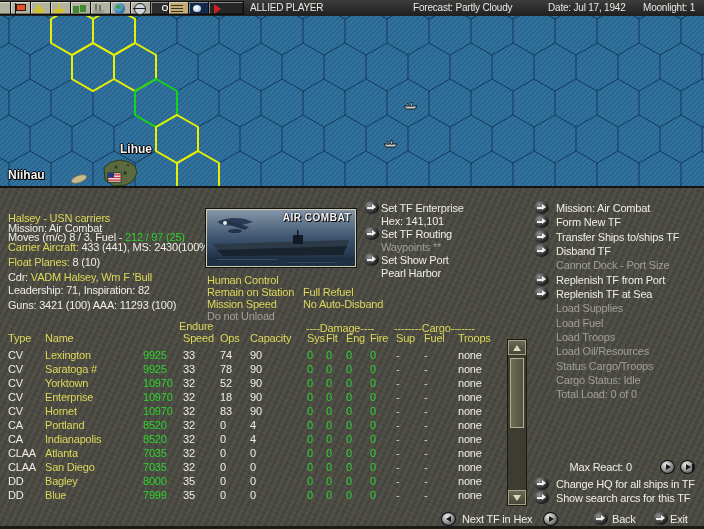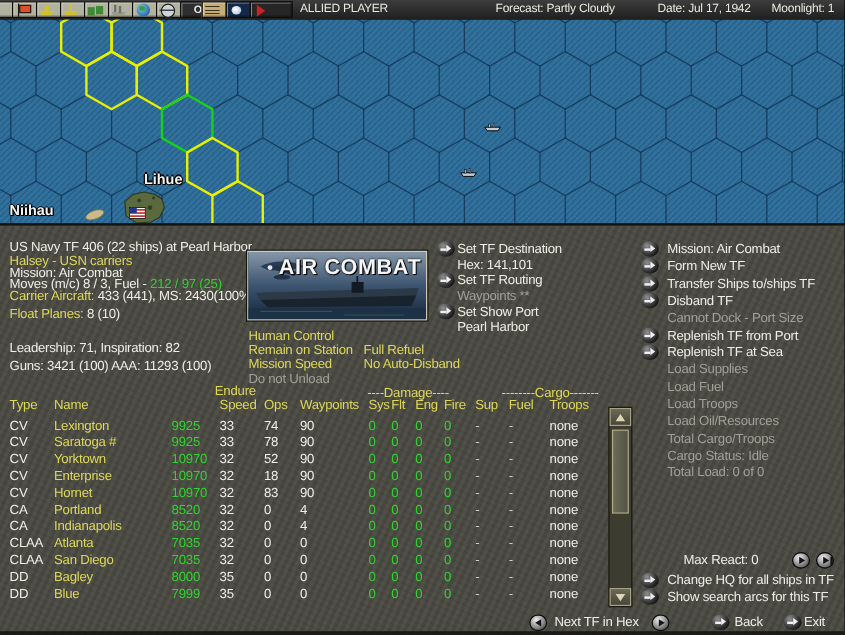--- a/index.html
+++ b/index.html
@@ -43,21 +43,21 @@
   #panel{position:absolute;left:0;top:186px;width:704px;height:343px;background-color:#4b4b43;border-top:2px solid #14140f;
          background-image:repeating-linear-gradient(115deg,rgba(255,255,255,0.03) 0 3px,rgba(0,0,0,0.04) 3px 6px),
                           repeating-linear-gradient(25deg,rgba(0,0,0,0.05) 0 2px,transparent 2px 5px)}
   .line{position:absolute;font-size:11px;white-space:nowrap;letter-spacing:-0.2px}
   .c-w{color:#eeeee6}.c-y{color:#ddd75a}.c-g{color:#2fd42f}.c-gr{color:#a0a098}.c-d{color:#cfcfc7}
   .trow{position:absolute;left:0;width:505px;height:14px}
   .trow .line{top:0}
 
   
   #img-panel{position:absolute;left:206px;top:21px;width:150px;height:58px;border:1px solid #cfcbb6;background:#203246;box-shadow:0 0 0 1px #14140f}
-  .img-caption{position:absolute;right:4px;top:2px;font-size:18px;font-weight:bold;color:#f5f5f5;letter-spacing:0.5px;
+  .img-caption{position:absolute;right:4px;top:2px;font-size:10px;font-weight:bold;color:#f5f5f5;letter-spacing:0.5px;
                text-shadow:1px 1px 0 #000,0 0 2px #000}
 
   
   .arr{position:absolute;width:15px;height:13px;border-radius:50%;
        background:radial-gradient(circle at 35% 30%,#909090,#333 55%,#000 90%)}
   .arr::before{content:"";position:absolute;left:3px;top:5.5px;width:5px;height:2px;background:#f0f0f0}
   .arr::after{content:"";position:absolute;left:8px;top:3px;border-left:4.5px solid #f0f0f0;border-top:3.5px solid transparent;border-bottom:3.5px solid transparent}
 
   
   .sph{position:absolute;width:15px;height:14px;border-radius:50%;border:1px solid #0c0c0c;
@@ -278,26 +278,26 @@
             <rect x="7" y="0.4" width="1.2" height="3.8" fill="#c6cbd0" stroke="#000" stroke-width="0.4"></rect>
           </g>
         </g>
     </svg>
   <div class="map-label" style="left: 120px; top: 126px;">Lihue</div>
       <div class="map-label" style="left: 8px; top: 152px;">Niihau</div>
     </div>
 
   <div id="panel">
 
-    <div class="line c-w" style="left:8px;top:12px">US Navy TF 406 (22 ships) at Pearl Harbor</div>
     <div class="line c-y" style="left:8px;top:24px">Halsey - USN carriers</div>
     <div class="line c-w" style="left:8px;top:34px">Mission: Air Combat</div>
     <div class="line" style="left:8px;top:43px"><span class="c-w">Moves (m/c)  8 / 3, Fuel - </span><span class="c-g">212 / 97 (25)</span></div>
     <div class="line" style="left:8px;top:53px"><span class="c-y">Carrier Aircraft:</span><span class="c-w"> 433 (441), MS: 2430(100%)</span></div>
     <div class="line" style="left:8px;top:68px"><span class="c-y">Float Planes:</span><span class="c-w"> 8 (10)</span></div>
+    <div class="line" style="left:8px;top:83px"><span class="c-w">Cdr:  </span><span class="c-y">VADM Halsey, Wm F 'Bull</span></div>
     <div class="line c-w" style="left:8px;top:96px">Leadership: 71, Inspiration: 82</div>
     <div class="line c-w" style="left:8px;top:111px">Guns: 3421 (100)  AAA: 11293 (100)</div>
 
     <div id="img-panel">
       <svg viewBox="0 0 148 56" width="148" height="56">
         <defs>
           <linearGradient id="sky" x1="0" y1="0" x2="0" y2="1">
             <stop offset="0" stop-color="#8596a8"></stop>
               <stop offset="0.5" stop-color="#3d5570"></stop>
               <stop offset="1" stop-color="#16263a"></stop>
@@ -325,21 +325,21 @@
 
     <div class="line c-y" style="left:207px;top:86px">Human Control</div>
     <div class="line c-y" style="left:207px;top:98px">Remain on Station</div>
     <div class="line c-y" style="left:207px;top:110px">Mission Speed</div>
     <div class="line c-gr" style="left:207px;top:122px">Do not Unload</div>
     <div class="line c-y" style="left:303px;top:98px">Full Refuel</div>
     <div class="line c-y" style="left:303px;top:110px">No Auto-Disband</div>
 
     <div>
       <span class="arr" style="left:364px;top:13px"></span>
-      <div class="line c-w" style="left:381px;top:14px">Set TF Destination</div>
+      <div class="line c-w" style="left:381px;top:14px">Set TF Enterprise</div>
       <div class="line c-w" style="left:381px;top:27px">Hex: 141,101</div>
       <span class="arr" style="left:364px;top:39px"></span>
       <div class="line c-w" style="left:381px;top:40px">Set TF Routing</div>
       <div class="line c-gr" style="left:381px;top:53px">Waypoints **</div>
       <span class="arr" style="left:364px;top:65px"></span>
       <div class="line c-w" style="left:381px;top:66px">Set Show Port</div>
       <div class="line c-w" style="left:381px;top:79px">Pearl Harbor</div>
     </div>
 
     <div id="action-menu">
@@ -353,43 +353,43 @@
         <div class="line c-w" style="left: 556px; top: 57px;">Disband TF</div>
         <div class="line c-gr" style="left: 556px; top: 71px;">Cannot Dock - Port Size</div>
         <span class="arr" style="left: 534px; top: 85px;"></span>
         <div class="line c-w" style="left: 556px; top: 86px;">Replenish TF from Port</div>
         <span class="arr" style="left: 534px; top: 99px;"></span>
         <div class="line c-w" style="left: 556px; top: 100px;">Replenish TF at Sea</div>
         <div class="line c-gr" style="left: 556px; top: 114px;">Load Supplies</div>
         <div class="line c-gr" style="left: 556px; top: 129px;">Load Fuel</div>
         <div class="line c-gr" style="left: 556px; top: 143px;">Load Troops</div>
         <div class="line c-gr" style="left: 556px; top: 157px;">Load Oil/Resources</div>
-        <div class="line c-gr" style="left: 556px; top: 172px;">Total Cargo/Troops</div>
+        <div class="line c-gr" style="left: 556px; top: 172px;">Status Cargo/Troops</div>
         <div class="line c-gr" style="left: 556px; top: 186px;">Cargo Status: Idle</div>
         <div class="line c-gr" style="left: 556px; top: 200px;">Total Load: 0 of 0</div>
       </div>
 
     <div class="line c-w" style="left:540px;top:273px;width:92px;text-align:right">Max React: 0</div>
     <span class="sph sph-right" style="left:660px;top:272px"></span>
     <span class="sph sph-right sph-bar" style="left:680px;top:272px"></span>
 
     <span class="arr" style="left:534px;top:289px"></span>
     <div class="line c-w" style="left:556px;top:290px">Change HQ for all ships in TF</div>
     <span class="arr" style="left:534px;top:303px"></span>
     <div class="line c-w" style="left:556px;top:304px">Show search arcs for this TF</div>
 
     <div id="table-layer">
         <div class="line c-y" style="left: 306px; top: 134px;">----Damage----</div>
-        <div class="line c-y" style="left: 394px; top: 134px; margin-left: 24px;">--------Cargo-------</div>
+        <div class="line c-y" style="left: 394px; top: 134px;">--------Cargo-------</div>
         <div class="line c-y" style="left: 8px; top: 144px;">Type</div>
         <div class="line c-y" style="left: 45px; top: 144px;">Name</div>
         <div class="line c-y" style="left: 143px; top: 132px; padding-left: 36px;">Endure</div>
         <div class="line c-y" style="left: 183px; top: 144px; text-align: right;">Speed</div>
         <div class="line c-y" style="left: 220px; top: 144px;">Ops</div>
-        <div class="line c-y" style="left: 250px; top: 144px;">Waypoints</div>
+        <div class="line c-y" style="left: 250px; top: 144px;">Capacity</div>
         <div class="line c-y" style="left: 307px; top: 144px;">Sys</div>
         <div class="line c-y" style="left: 326px; top: 144px;">Flt</div>
         <div class="line c-y" style="left: 346px; top: 144px;">Eng</div>
         <div class="line c-y" style="left: 370px; top: 144px;">Fire</div>
         <div class="line c-y" style="left: 396px; top: 144px;">Sup</div>
         <div class="line c-y" style="left: 424px; top: 144px;">Fuel</div>
         <div class="line c-y" style="left: 458px; top: 144px;">Troops</div>
         <div class="trow" style="top: 161px;">
           <span class="line c-w" style="left: 8px;">CV</span>
           <span class="line c-y" style="left: 45px;">Lexington</span>

